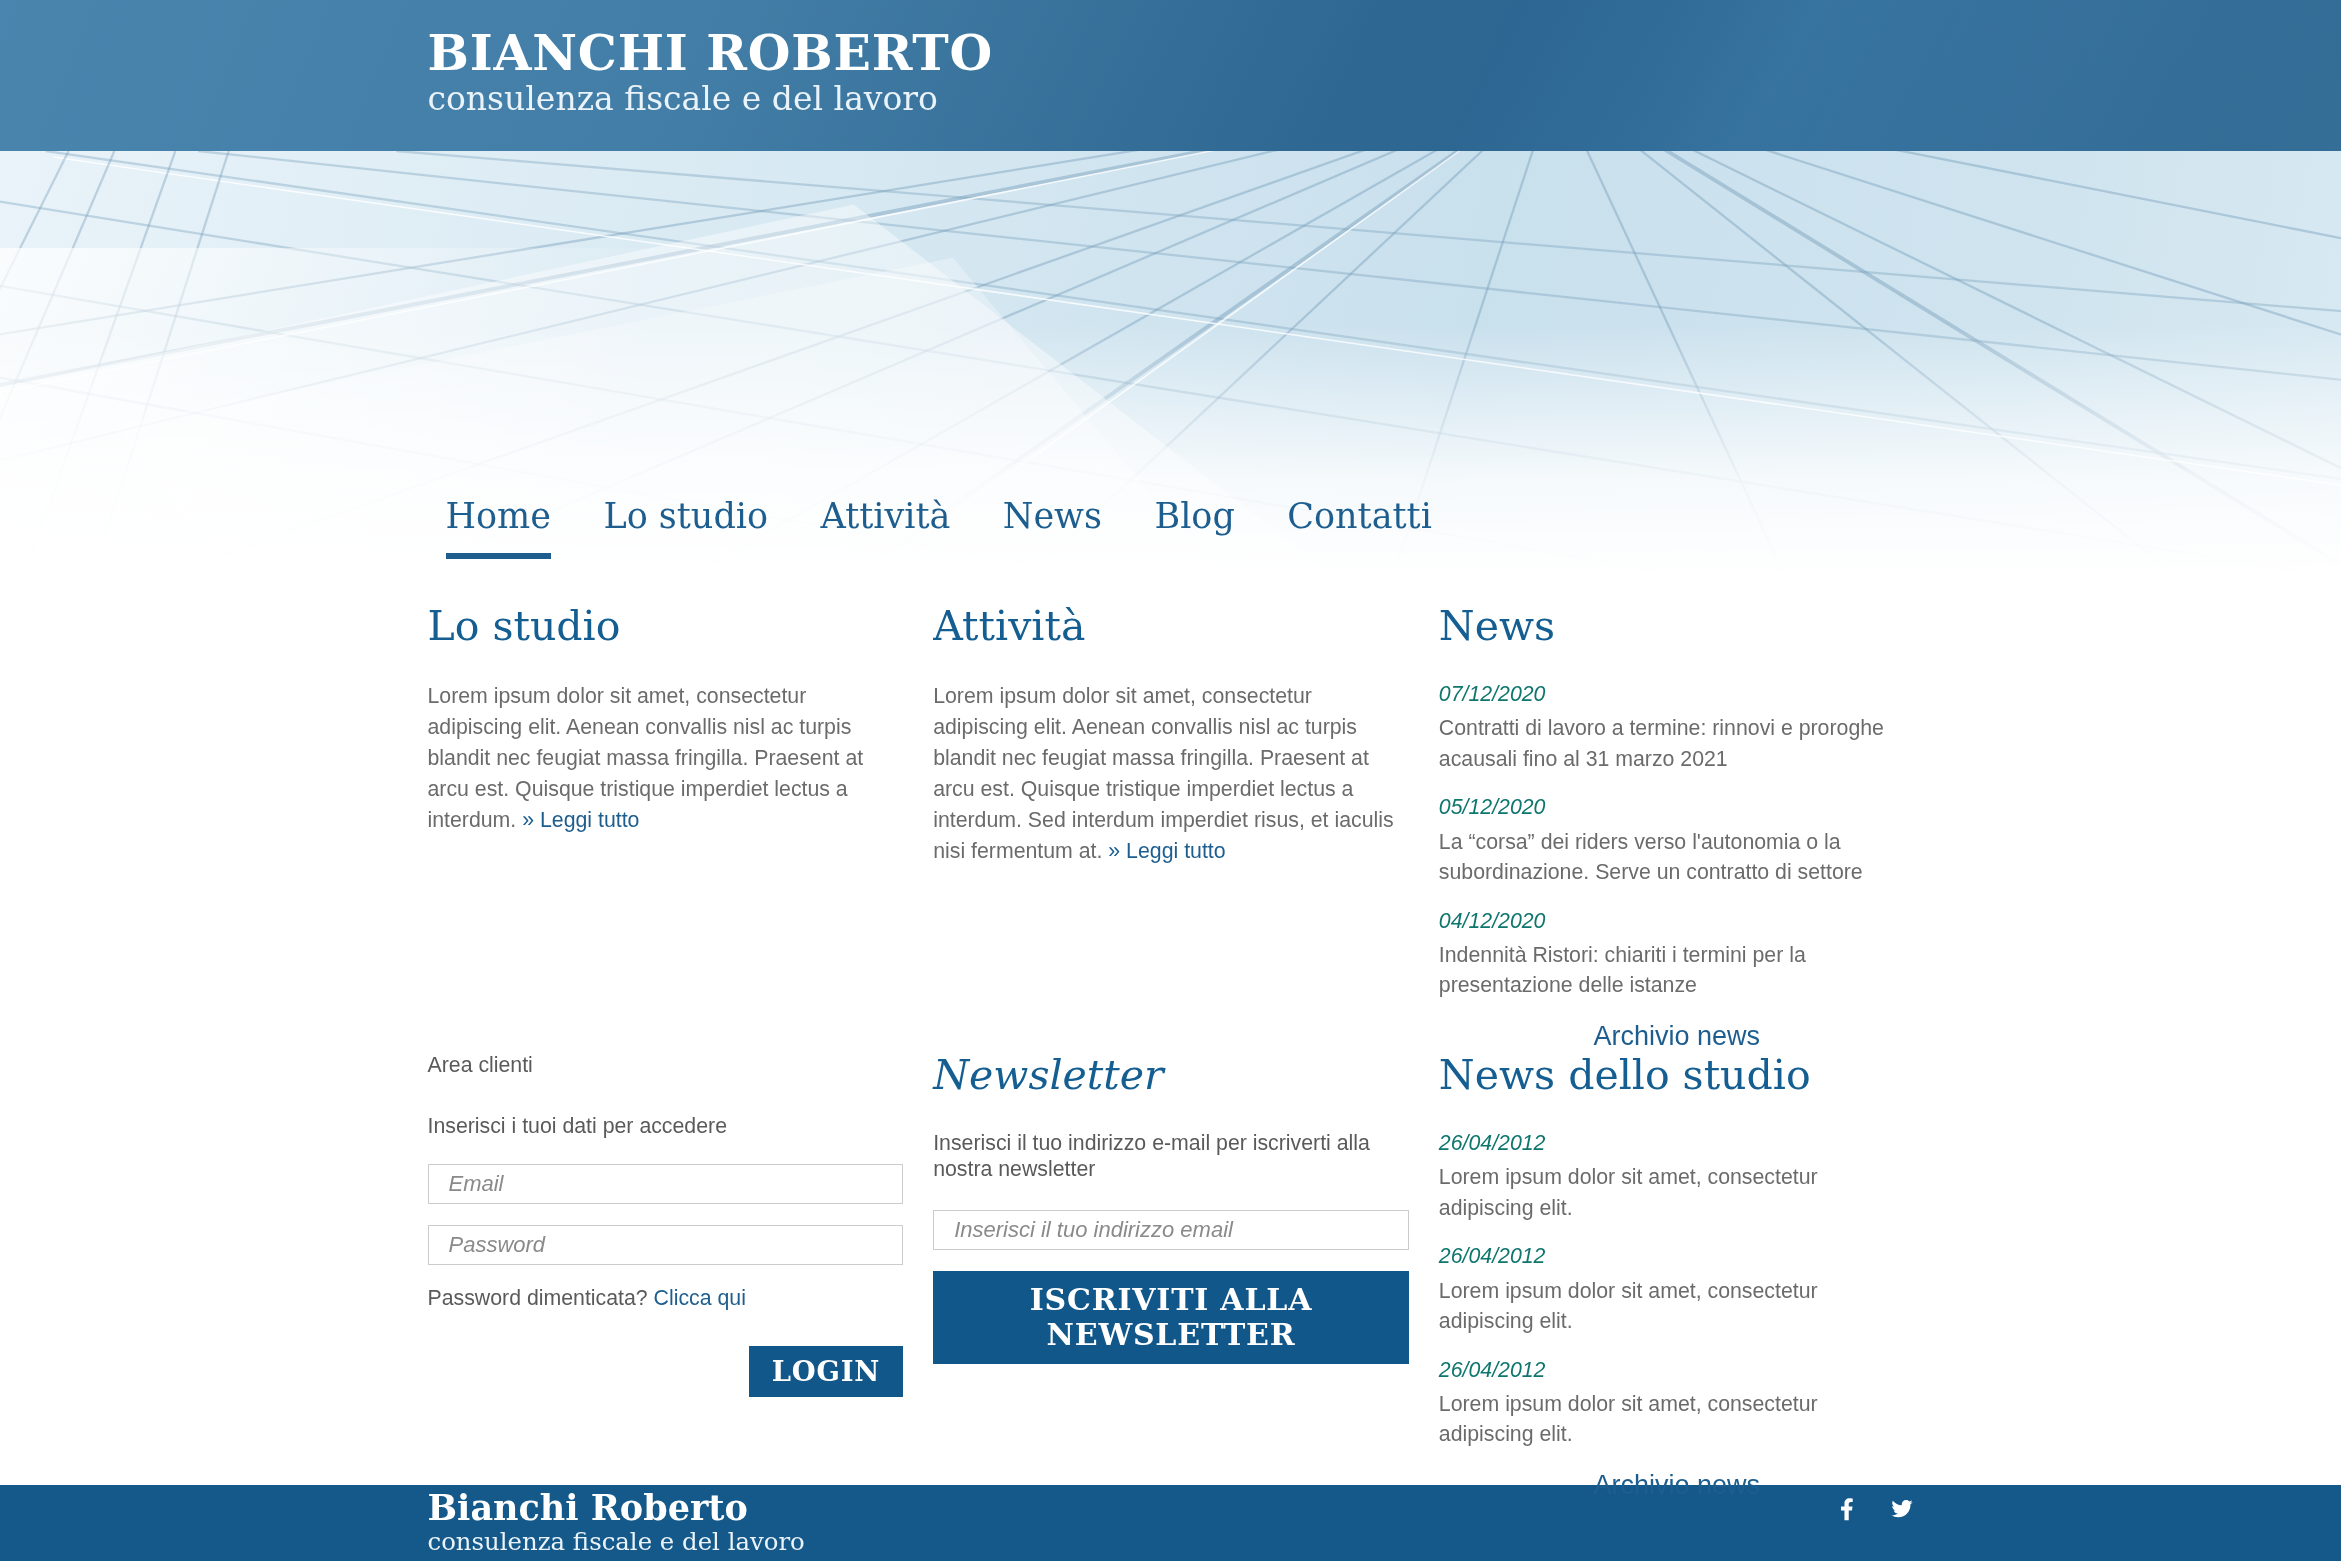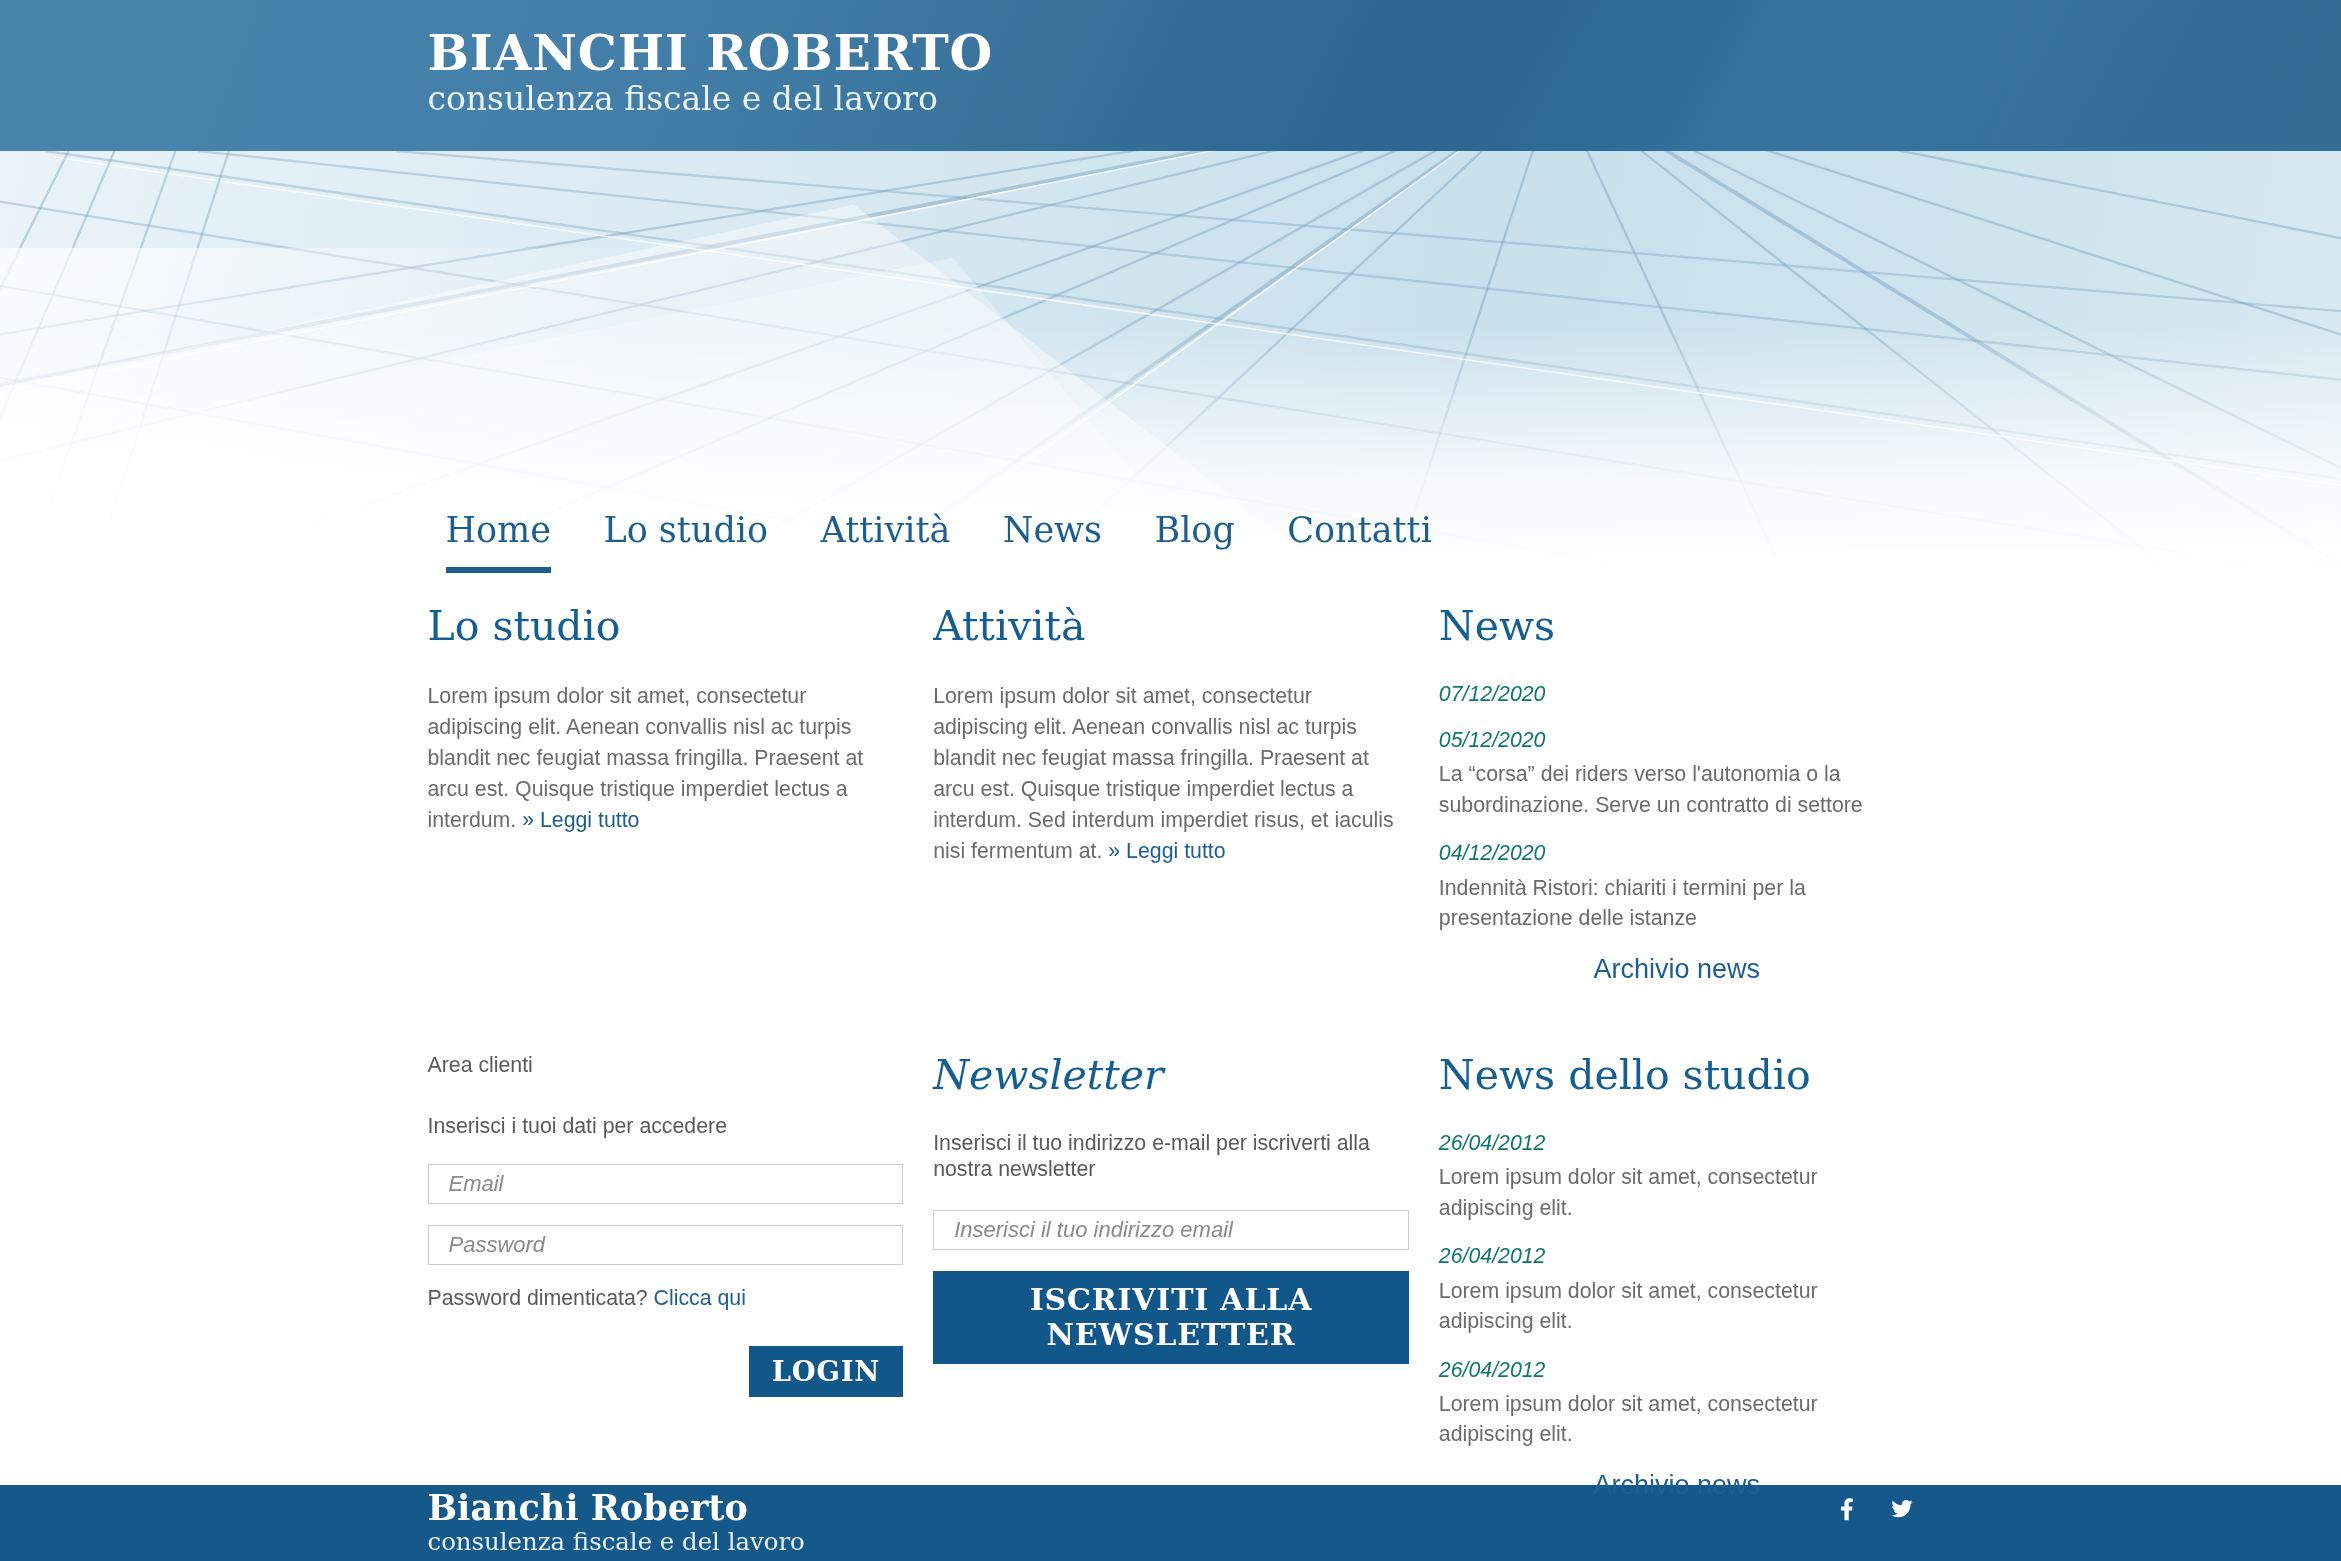--- a/index.html
+++ b/index.html
@@ -20,21 +20,21 @@
   
   .hero { height:425px; position:relative; overflow:hidden;
           background:linear-gradient(100deg,#e9f3f9 0%,#d9eaf3 30%,#c9e0ed 62%,#cfe4ef 85%,#d8e9f2 100%); }
   .hero svg { position:absolute; inset:0; }
   .hero-fade { position:absolute; left:0; right:0; bottom:0; height:252px;
           background:linear-gradient(180deg, rgba(255,255,255,0) 0%, rgba(255,255,255,.82) 62%, #ffffff 100%); }
   .hero-fade-left { position:absolute; left:0; bottom:0; width:839px; height:328px;
           background:linear-gradient(115deg, rgba(255,255,255,.75) 0%, rgba(255,255,255,0) 70%); }
 
   
-  nav { position:absolute; left:0; right:0; bottom:3px; z-index:5;padding-left:36px; }
+  nav { position:absolute; left:0; right:0; bottom:17px; z-index:5;padding-left:36px; }
   .nav-inner a { display:inline-block; font-family:"DejaVu Serif", serif; font-size:35px; line-height:38px;
           color:#1d5e8f; text-decoration:none; margin-right:49px; padding-bottom:18.3px;
           border-bottom:6.9px solid transparent; }
   .nav-inner a.active { border-bottom-color:#1d5e8f; }
 
   
   main { padding-top:27.4px; }
   .row { display:flex; gap:30px; }
   .row1 { height:449px; }
   .row2 { height:433px; }
@@ -161,20 +161,21 @@
     <section class="col">
       <h2 class="sec-title">Attività</h2>
       <p class="body-text"><span>Lorem ipsum dolor sit amet, consectetur adipiscing elit. Aenean convallis nisl ac turpis blandit nec feugiat massa fringilla. Praesent at arcu est. Quisque tristique imperdiet lectus a interdum. Sed interdum imperdiet risus, et iaculis nisi fermentum at.</span>
          <a class="text-link">» Leggi tutto</a></p>
     </section>
 
     <section class="col">
       <h2 class="sec-title">News</h2>
       <div class="news-item">
         <div class="news-date">07/12/2020</div>
+        <div class="news-title">Contratti di lavoro a termine: rinnovi e proroghe acausali fino al 31 marzo 2021</div>
       </div>
       <div class="news-item">
         <div class="news-date">05/12/2020</div>
         <div class="news-title">La “corsa” dei riders verso l'autonomia o la subordinazione. Serve un contratto di settore</div>
       </div>
       <div class="news-item">
         <div class="news-date">04/12/2020</div>
         <div class="news-title">Indennità Ristori: chiariti i termini per la presentazione delle istanze</div>
       </div>
       <div class="archive-row">

